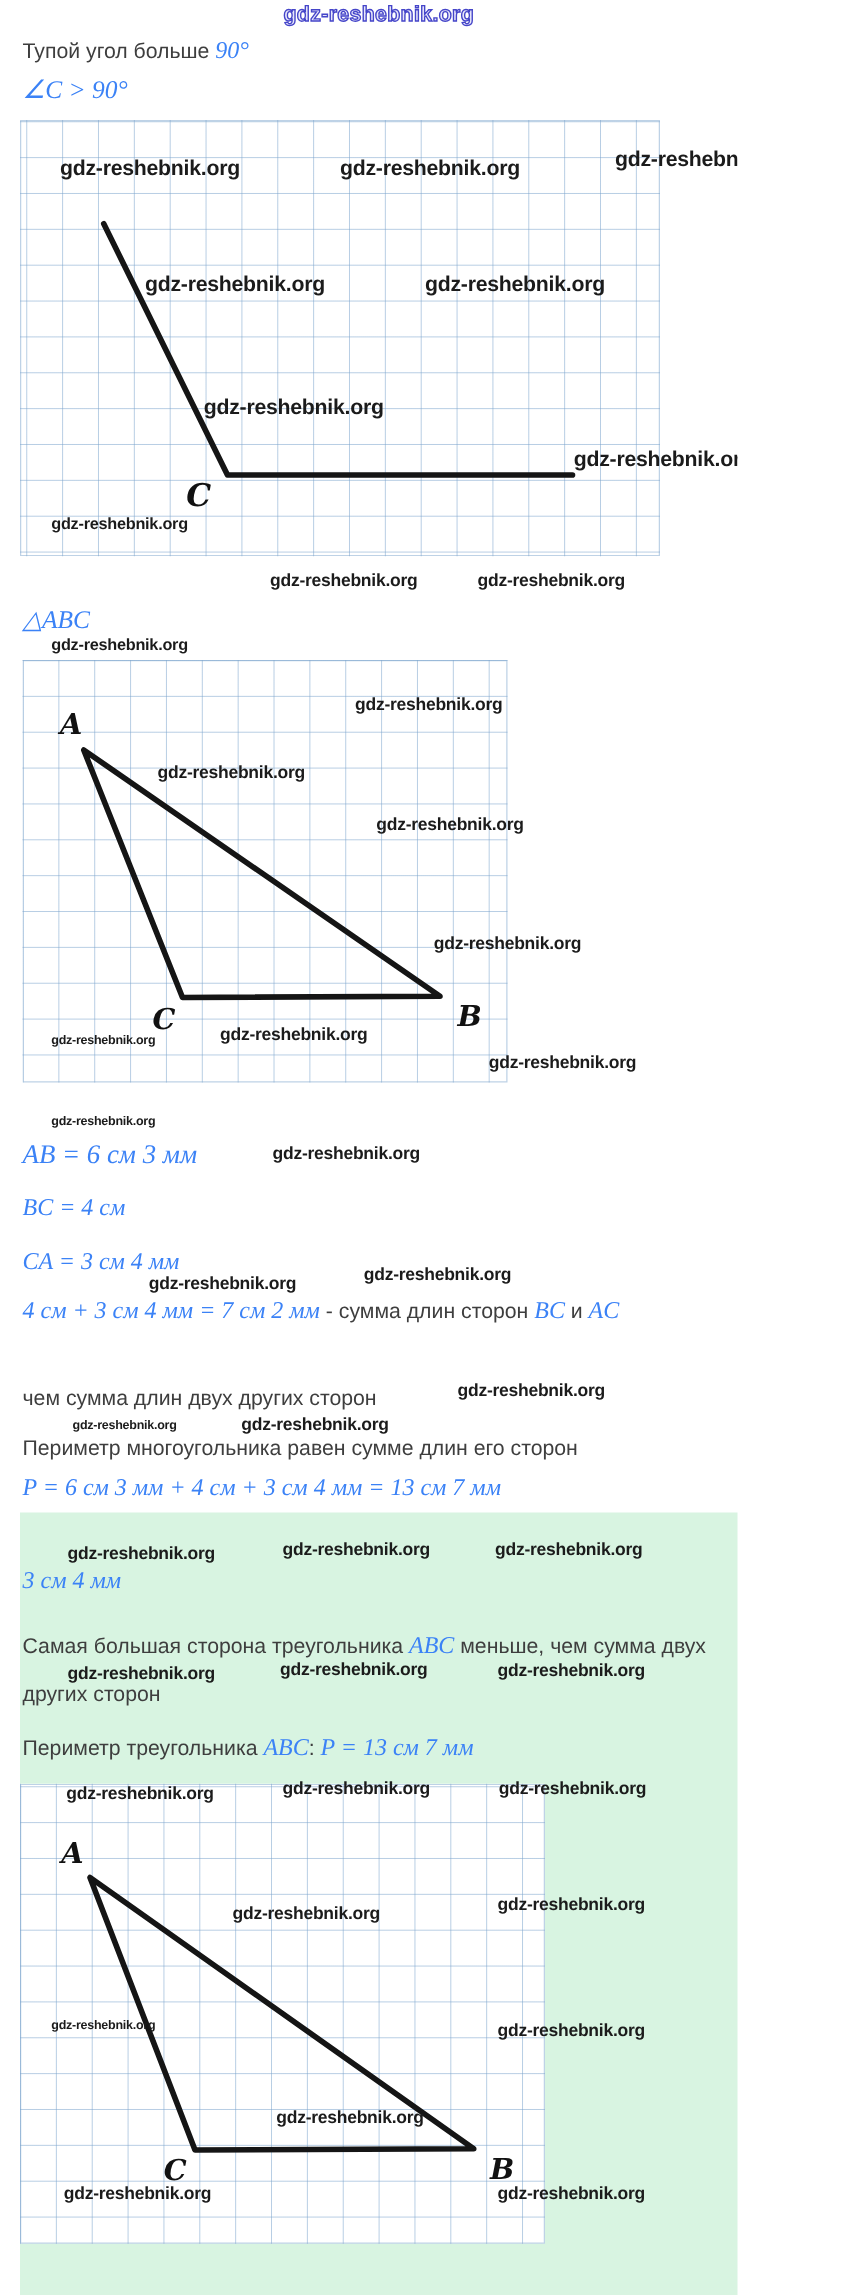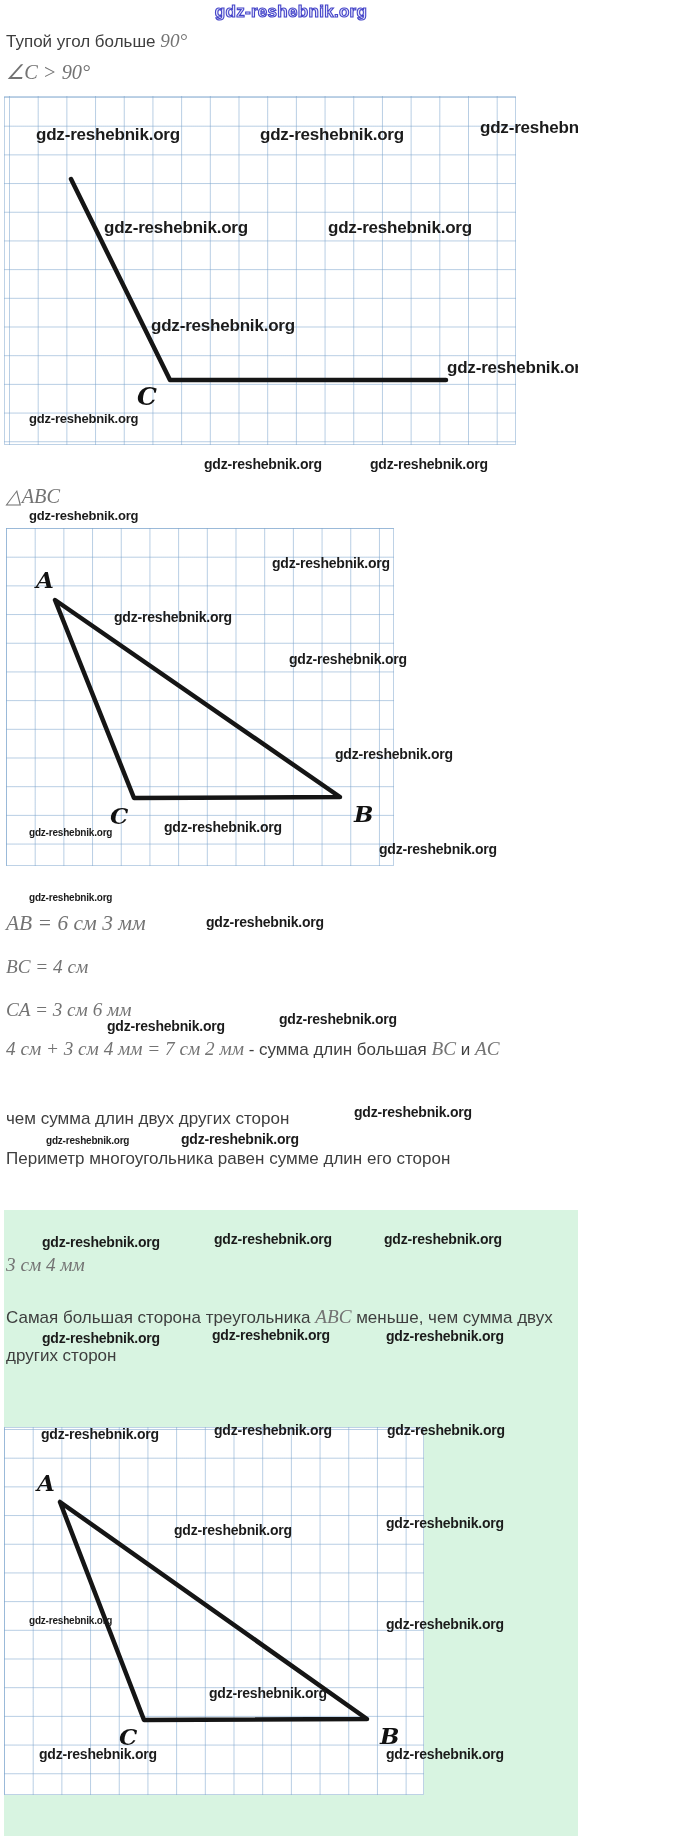--- a/index.html
+++ b/index.html
@@ -1,41 +1,41 @@
 <!DOCTYPE html>
 <html><head>
 <meta charset="utf-8">
 <style>
   html,body { margin:0; padding:0; }
   body {
     width:680px; height:1836px; position:relative; background:#ffffff;
     font-family:"Liberation Sans", sans-serif; overflow:hidden;
   }
-  #page { position:absolute; left:4px; top:0; width:574px; height:1836px; overflow:hidden; }
+  #page { position:absolute; left:16px; top:0; width:574px; height:1836px; overflow:hidden; }
   .green-panel { position:absolute; background:#d8f4e1; }
   .grid {
     position:absolute; background-color:#ffffff;
     background-image:
       linear-gradient(to right, rgba(125,165,205,0.55) 1px, transparent 1px),
       linear-gradient(to bottom, rgba(125,165,205,0.55) 1px, transparent 1px);
     background-size:28.7px 28.7px;
     box-shadow: inset 0 0 0 1px rgba(125,165,205,0.5);
   }
   .fig-svg { position:absolute; left:0; top:0; }
   .vlabel {
     position:absolute; font-family:"DejaVu Serif", serif; font-style:italic;
     font-weight:bold; color:#111; line-height:1;
   }
   .wm {
     position:absolute; font-weight:bold; color:#1b1b1b; white-space:nowrap;
     letter-spacing:-0.2px; line-height:1.1;
   }
   .tline { position:absolute; white-space:nowrap; line-height:1.15; }
   .seg-s { font-family:"Liberation Sans", sans-serif; color:#3e3e3e; }
-  .seg-m { font-family:"Liberation Serif", serif; font-style:italic; color:#737373; font-size:1.13em; }
+  .seg-m { font-family:"Liberation Serif", serif; font-style:italic; color:#3b82f6; font-size:1.13em; }
   .header-wm {
     position:absolute; top:2px; left:50%; transform:translateX(-50%);
     font-size:17px; font-weight:bold; letter-spacing:0.3px;
     color:rgba(120,120,230,0.18); -webkit-text-stroke:1.1px #4545c9;
     white-space:nowrap;
   }
 </style>
 </head>
 <body>
 
@@ -103,20 +103,22 @@
     <span class="wm" style="left: 25px; top: 1615px; font-size: 10px;">gdz-reshebnik.org</span>
     <span class="wm" style="left: 382px; top: 1617px; font-size: 14px;">gdz-reshebnik.org</span>
     <span class="wm" style="left: 205px; top: 1686px; font-size: 14px;">gdz-reshebnik.org</span>
     <span class="wm" style="left: 35px; top: 1747px; font-size: 14px;">gdz-reshebnik.org</span>
     <span class="wm" style="left: 382px; top: 1747px; font-size: 14px;">gdz-reshebnik.org</span>
     <div class="tline" style="left: 2px; top: 30px; font-size: 17px;"><span class="seg-s">Тупой угол больше </span><span class="seg-m">90°</span></div>
     <div class="tline" style="left: 2px; top: 61px; font-size: 18px;"><span class="seg-m">∠C  &gt;  90°</span></div>
     <div class="tline" style="left: 2px; top: 485px; font-size: 18px;"><span class="seg-m">△ABC</span></div>
     <div class="tline" style="left: 2px; top: 911px; font-size: 19px;"><span class="seg-m">AB  =  6 см 3 мм</span></div>
     <div class="tline" style="left: 2px; top: 956px; font-size: 17px;"><span class="seg-m">BC  =  4 см</span></div>
-    <div class="tline" style="left: 2px; top: 999px; font-size: 17px;"><span class="seg-m">CA  =  3 см 6 мм</span></div>
-    <div class="tline" style="left: 2px; top: 1038px; font-size: 17px;"><span class="seg-m">4 см + 3 см 4 мм = 7 см 2 мм</span><span class="seg-s"> - сумма длин большая </span><span class="seg-m">BC</span><span class="seg-s"> и </span><span class="seg-m">AC</span></div>
+    <div class="tline" style="left: 2px; top: 999px; font-size: 17px;"><span class="seg-m">CA  =  3 см 4 мм</span></div>
+    <div class="tline" style="left: 2px; top: 1038px; font-size: 17px;"><span class="seg-m">4 см + 3 см 4 мм = 7 см 2 мм</span><span class="seg-s"> - сумма длин сторон </span><span class="seg-m">BC</span><span class="seg-s"> и </span><span class="seg-m">AC</span></div>
     <div class="tline" style="left: 2px; top: 1149px; font-size: 17px;"><span class="seg-s">Периметр многоугольника равен сумме длин его сторон</span></div>
     <div class="tline" style="left: 2px; top: 1109px; font-size: 17px;"><span class="seg-s">чем сумма длин двух других сторон</span></div>
+    <div class="tline" style="left: 2px; top: 1180px; font-size: 17px;"><span class="seg-m">P  =  6 см 3 мм + 4 см + 3 см 4 мм = 13 см 7 мм</span></div>
     <div class="tline" style="left: 2px; top: 1254px; font-size: 17px;"><span class="seg-m">3 см 4 мм</span></div>
     <div class="tline" style="left: 2px; top: 1306px; font-size: 17px; text-align: right;"><span class="seg-s">Самая большая сторона треугольника </span><span class="seg-m">ABC</span><span class="seg-s"> меньше, чем сумма двух</span></div>
     <div class="tline" style="left: 2px; top: 1346px; font-size: 17px;"><span class="seg-s">других сторон</span></div>
+    <div class="tline" style="left: 2px; top: 1388px; font-size: 17px;"><span class="seg-s">Периметр треугольника </span><span class="seg-m">ABC</span><span class="seg-s">: </span><span class="seg-m">P  =  13 см 7 мм</span></div>
   </div>
 
 </body></html>

